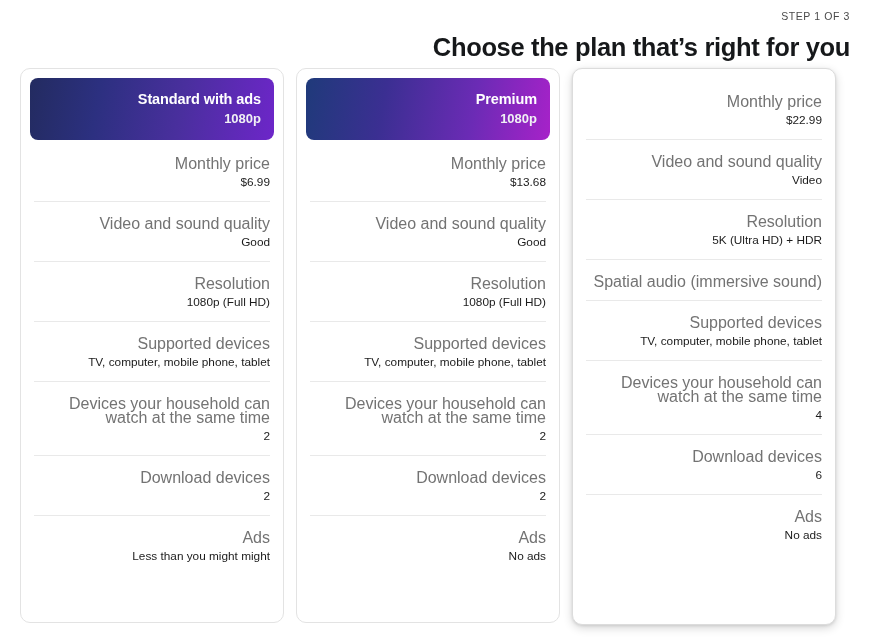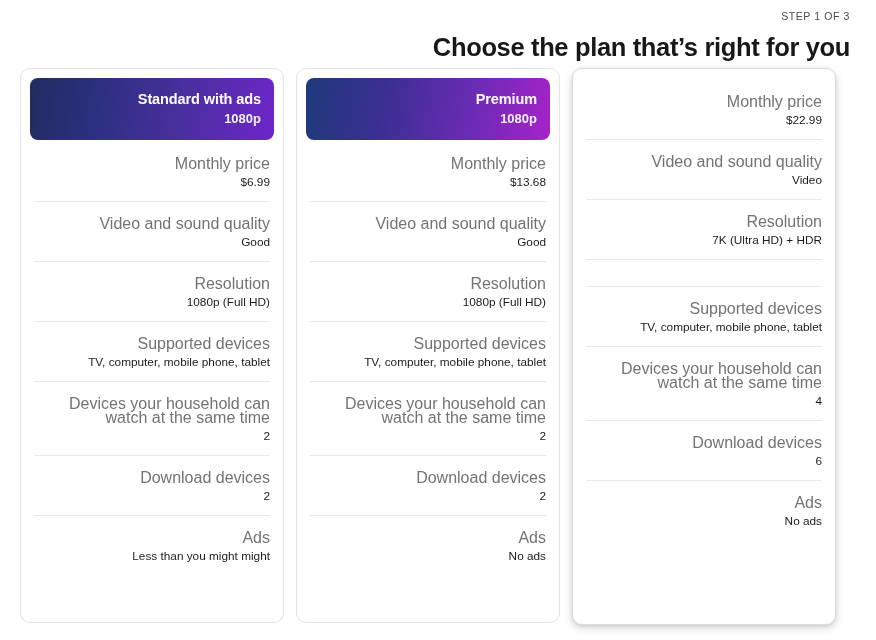--- a/index.html
+++ b/index.html
@@ -242,23 +242,24 @@
         <div class="feature">
           <div class="feature-label">Monthly price</div>
           <div class="feature-value">$22.99</div>
         </div>
         <div class="feature">
           <div class="feature-label">Video and sound quality</div>
           <div class="feature-value">Video</div>
         </div>
         <div class="feature">
           <div class="feature-label">Resolution</div>
-          <div class="feature-value">7K (Ultra HD) + HDR</div>
-        </div>
-        <div class="feature">
+          <div class="feature-value">5K (Ultra HD) + HDR</div>
+        </div>
+        <div class="feature">
+          <div class="feature-label">Spatial audio (immersive sound)</div>
         </div>
         <div class="feature">
           <div class="feature-label">Supported devices</div>
           <div class="feature-value">TV, computer, mobile phone, tablet</div>
         </div>
         <div class="feature">
           <div class="feature-label">Devices your household can watch at the same time</div>
           <div class="feature-value">4</div>
         </div>
         <div class="feature">

